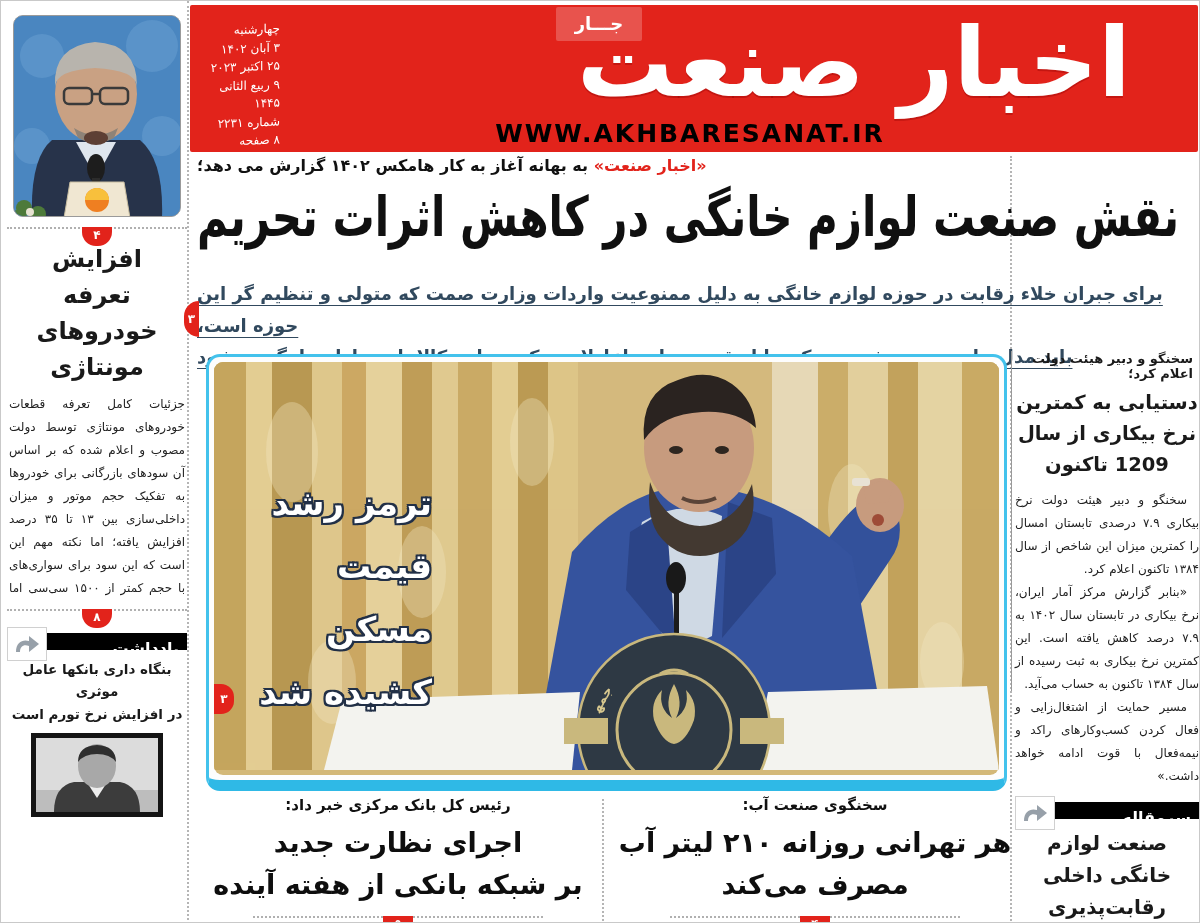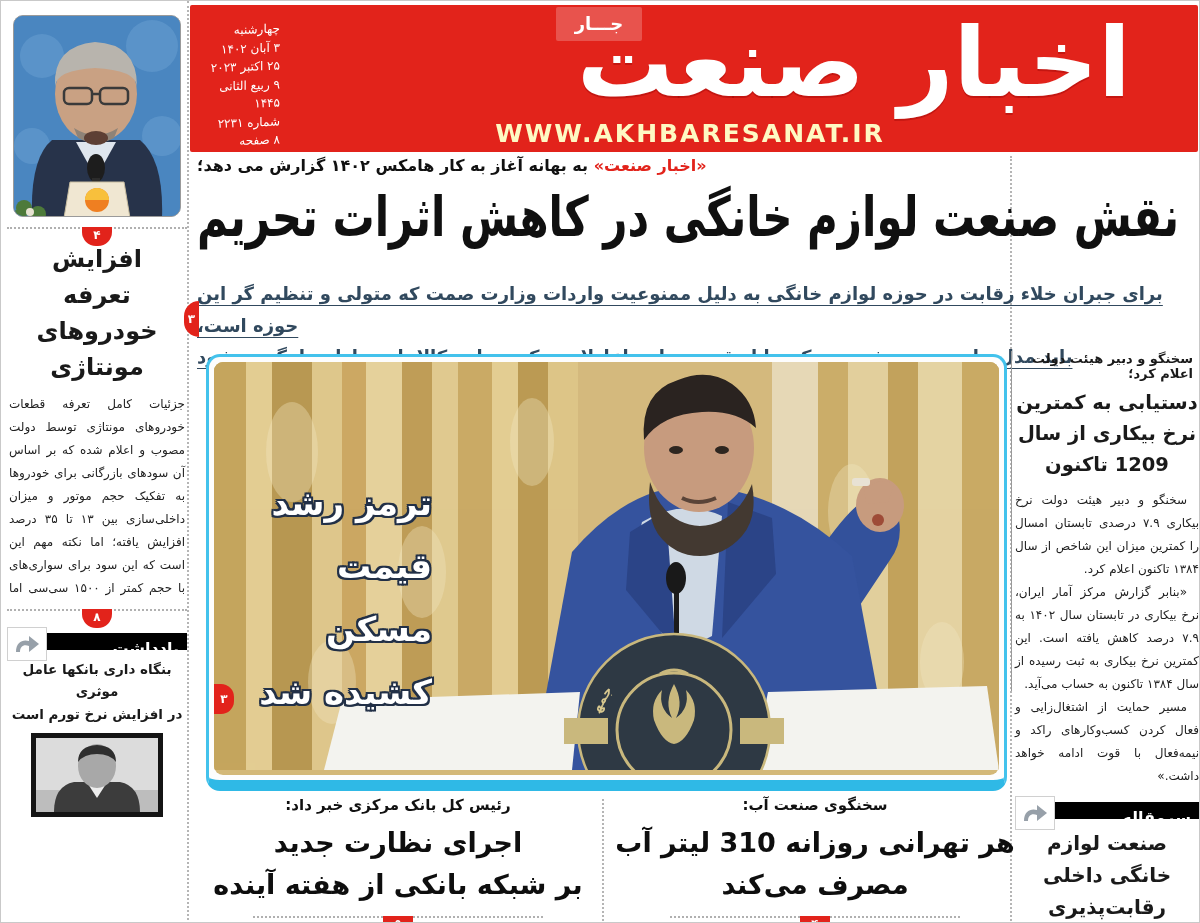--- a/index.html
+++ b/index.html
@@ -29,21 +29,21 @@
 
   
   #masthead { left:189px; top:4px; width:1008px; height:147px; background:#e2231b; border-radius:2px; }
   #logo {
     position:absolute; right:14px; top:-12px; width:660px; height:140px;
     color:#fff; font-size:96px; font-weight:bold; text-align:center;
     text-shadow:0 2px 0 rgba(140,0,0,.35); letter-spacing:-2px; line-height:140px;
   }
   #site-url {
     position:absolute; left:300px; bottom:4px; width:400px; text-align:center;
-    color:#fef9c3; font-weight:bold; font-size:25px; letter-spacing:2px;
+    color:#000000; font-weight:bold; font-size:25px; letter-spacing:2px;
     font-family:"DejaVu Sans", sans-serif;
   }
   #watermark {
     position:absolute; left:366px; top:2px; width:86px; height:34px;
     background:rgba(255,255,255,.22); color:#fff; font-size:18px; font-weight:bold;
     text-align:center; line-height:34px; border-radius:2px;
   }
   #date-block { position:absolute; right:918px; top:16px; width:86px; color:#fff; font-size:12px;
     line-height:18.5px; text-align:right; transform:skewY(-2deg); }
 
@@ -225,21 +225,21 @@
     <div class="bottom-kicker">رئیس کل بانک مرکزی خبر داد:</div>
     <div class="bottom-headline ml">اجرای نظارت جدید
 بر شبکه بانکی از هفته آینده</div>
     <div class="dotline">
       <span class="tab">۵</span>
     </div>
   </div>
 
   <div class="abs bottom-art" style="left:605px;margin-left:8px;">
     <div class="bottom-kicker">سخنگوی صنعت آب:</div>
-    <div class="bottom-headline ml">هر تهرانی روزانه 310 لیتر آب
+    <div class="bottom-headline ml">هر تهرانی روزانه ۲۱۰ لیتر آب
 مصرف می‌کند</div>
     <div class="dotline">
       <span class="tab">۴</span>
     </div>
   </div>
 
   <div class="abs" id="left-col">
 
 
     <div id="lc-photo">

